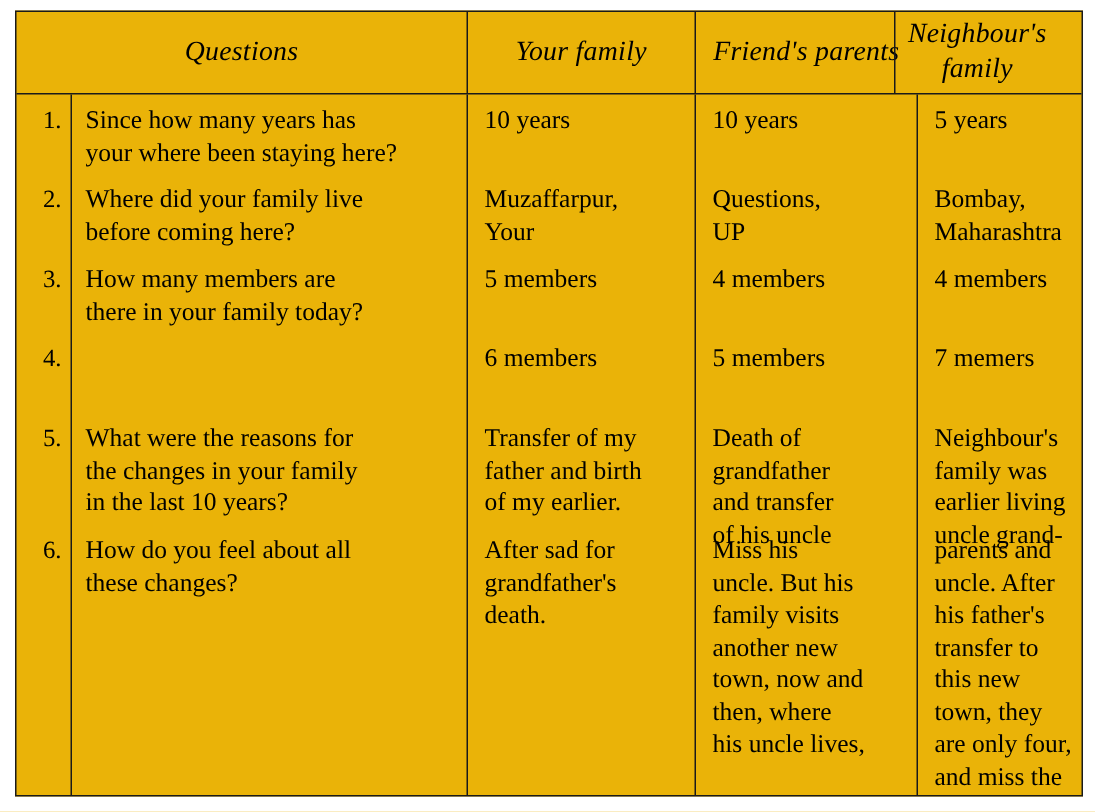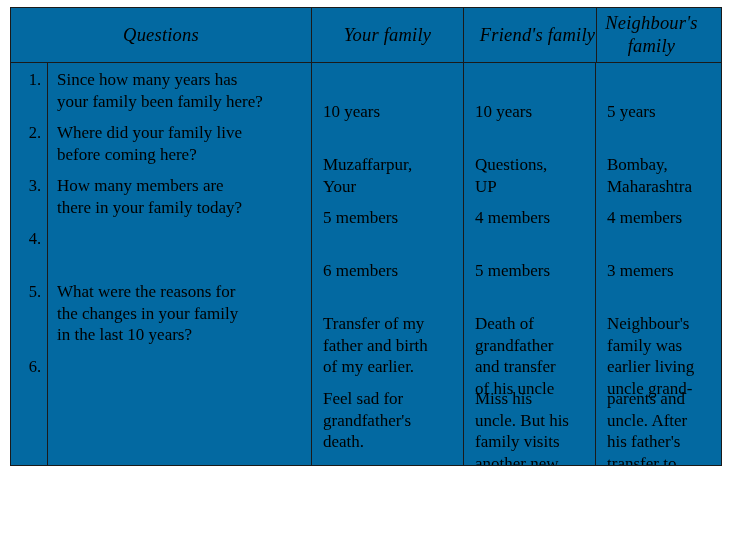--- a/index.html
+++ b/index.html
@@ -14,24 +14,24 @@
     overflow: hidden;
     font-family: "Liberation Serif", "DejaVu Serif", serif;
     color: #000000;
   }
 
   #survey-table {
     position: absolute;
     left: 10px;
     top: 7px;
     width: 712px;
-    height: 459px;
+    height: 524px;
     box-sizing: border-box;
     border: 1.4px solid #1a1a1a;
-    background: #0369a1;
+    background: #eab308;
   }
 
   
   .thead {
     position: absolute;
     left: 0; top: 0;
     width: 100%;
     height: 55px;
     border-bottom: 1.4px solid #1a1a1a;
     box-sizing: border-box;
@@ -68,21 +68,21 @@
   }
 
   
   .vrule { border-left: 1.4px solid #1a1a1a; }
 
   
   .col-num   { left: 0px;   width: 36px;  }
   .col-q     { left: 36px;  width: 264px; }
   .col-your  { left: 300px; width: 152px; }
   .col-fr    { left: 452px; width: 148px; }
-  .col-nb    { left: 584px; width: 110px; text-decoration: underline; }
+  .col-nb    { left: 600px; width: 110px; text-decoration: underline; }
 
   
   .hc-questions { left: 0px;   width: 300px; }
   .hc-your      { left: 300px; width: 152px; }
   .hc-fr        { left: 452px; width: 148px; }
   .hc-nb        { left: 585px; width: 110px; }
 
   
   .num, .qtext, .ans {
     position: absolute;
@@ -95,21 +95,20 @@
     text-align: right;
     font-size: 16.5px;
   }
   .qtext {
     left: 9px;
     right: 4px;
   }
   .ans {
     left: 11px;
     right: 4px;
-    margin-top: 32px;
   }
 
   
   .r1 { top: 6px;   }
   .r2 { top: 59px;  }
   .r3 { top: 112px; }
   .r4 { top: 165px; }
   .r5 { top: 218px; }
   .r6 { top: 293px; }
 
@@ -131,61 +130,63 @@
   <div class="thead">
     <div class="hcell hc-questions">
       <span>Questions</span>
     </div>
     <div class="hcell hc-your vrule">
       <span>Your
 family</span>
     </div>
     <div class="hcell hc-fr vrule">
       <span>Friend's
-family</span>
+parents</span>
     </div>
     <div class="hcell hc-nb vrule">
       <span>Neighbour's
 family</span>
     </div>
   </div>
 
   <div class="tbody">
 
     <div class="bcell col-num">
       <div class="num r1">1.</div>
       <div class="num r2">2.</div>
       <div class="num r3">3.</div>
       <div class="num r4">4.</div>
       <div class="num r5">5.</div>
       <div class="num r6">6.</div>
     </div>
 
     <div class="bcell col-q vrule">
       <div class="qtext r1">Since how many years has
-your family been family here?</div>
+your where been staying here?</div>
       <div class="qtext r3">How many members are
 there in your family today?</div>
       <div class="qtext r2">Where did your family live
 before coming here?</div>
       <div class="qtext r5">What were the reasons for
 the changes in your family
 in the last 10 years?</div>
+      <div class="qtext r6">How do you feel about all
+these changes?</div>
     </div>
 
     <div class="bcell col-your vrule">
       <div class="ans a1">10 years</div>
       <div class="ans a2">Muzaffarpur,
 Your</div>
       <div class="ans a3">5 members</div>
       <div class="ans a4">6 members</div>
       <div class="ans a5">Transfer of my
 father and birth
 of my earlier.</div>
-      <div class="ans a6">Feel sad for
+      <div class="ans a6">After sad for
 grandfather's
 death.</div>
     </div>
 
     <div class="bcell col-fr vrule">
       <div class="ans a1">10 years</div>
       <div class="ans a2">Questions,
 UP</div>
       <div class="ans a3">4 members</div>
       <div class="ans a4">5 members</div>
@@ -200,21 +201,21 @@
 town, now and
 then, where
 his uncle lives,</div>
     </div>
 
     <div class="bcell col-nb vrule">
       <div class="ans a1">5 years</div>
       <div class="ans a2">Bombay,
 Maharashtra</div>
       <div class="ans a3">4 members</div>
-      <div class="ans a4">3 memers</div>
+      <div class="ans a4">7 memers</div>
       <div class="ans a5">Neighbour's
 family was
 earlier living
 uncle grand-</div>
       <div class="ans a6 narrow">parents and
 uncle. After
 his father's
 transfer to
 this new
 town, they

